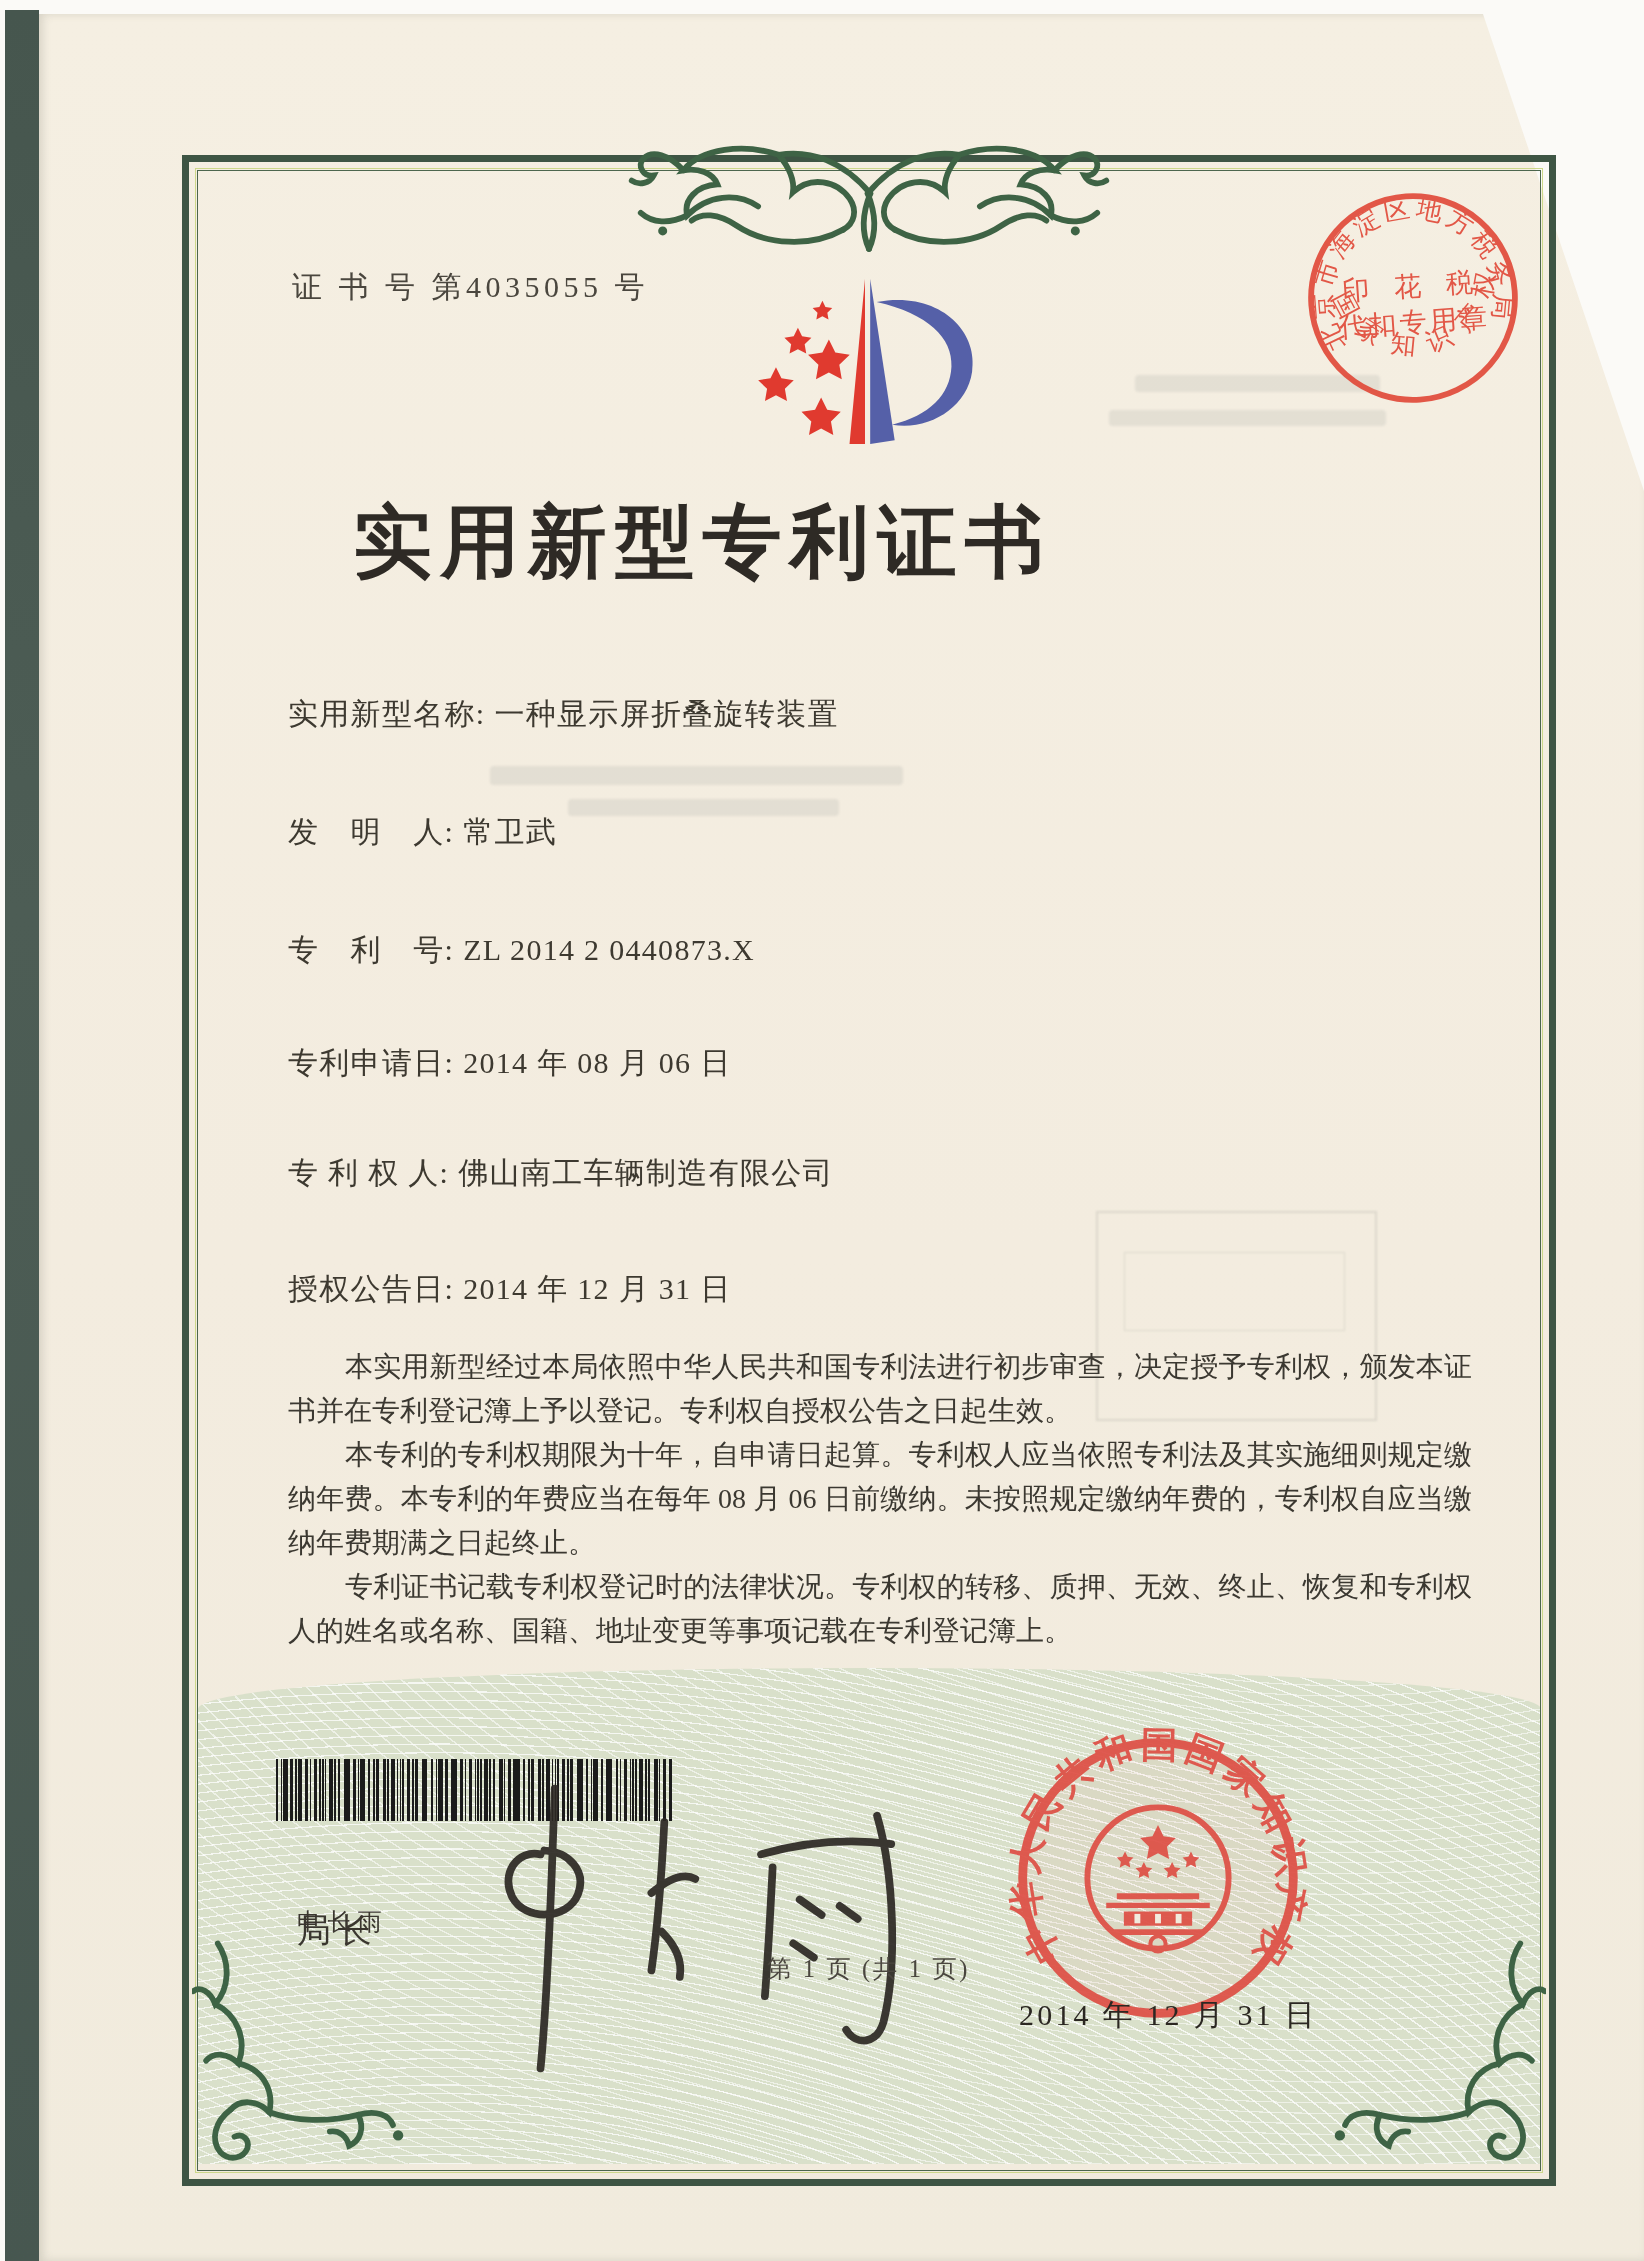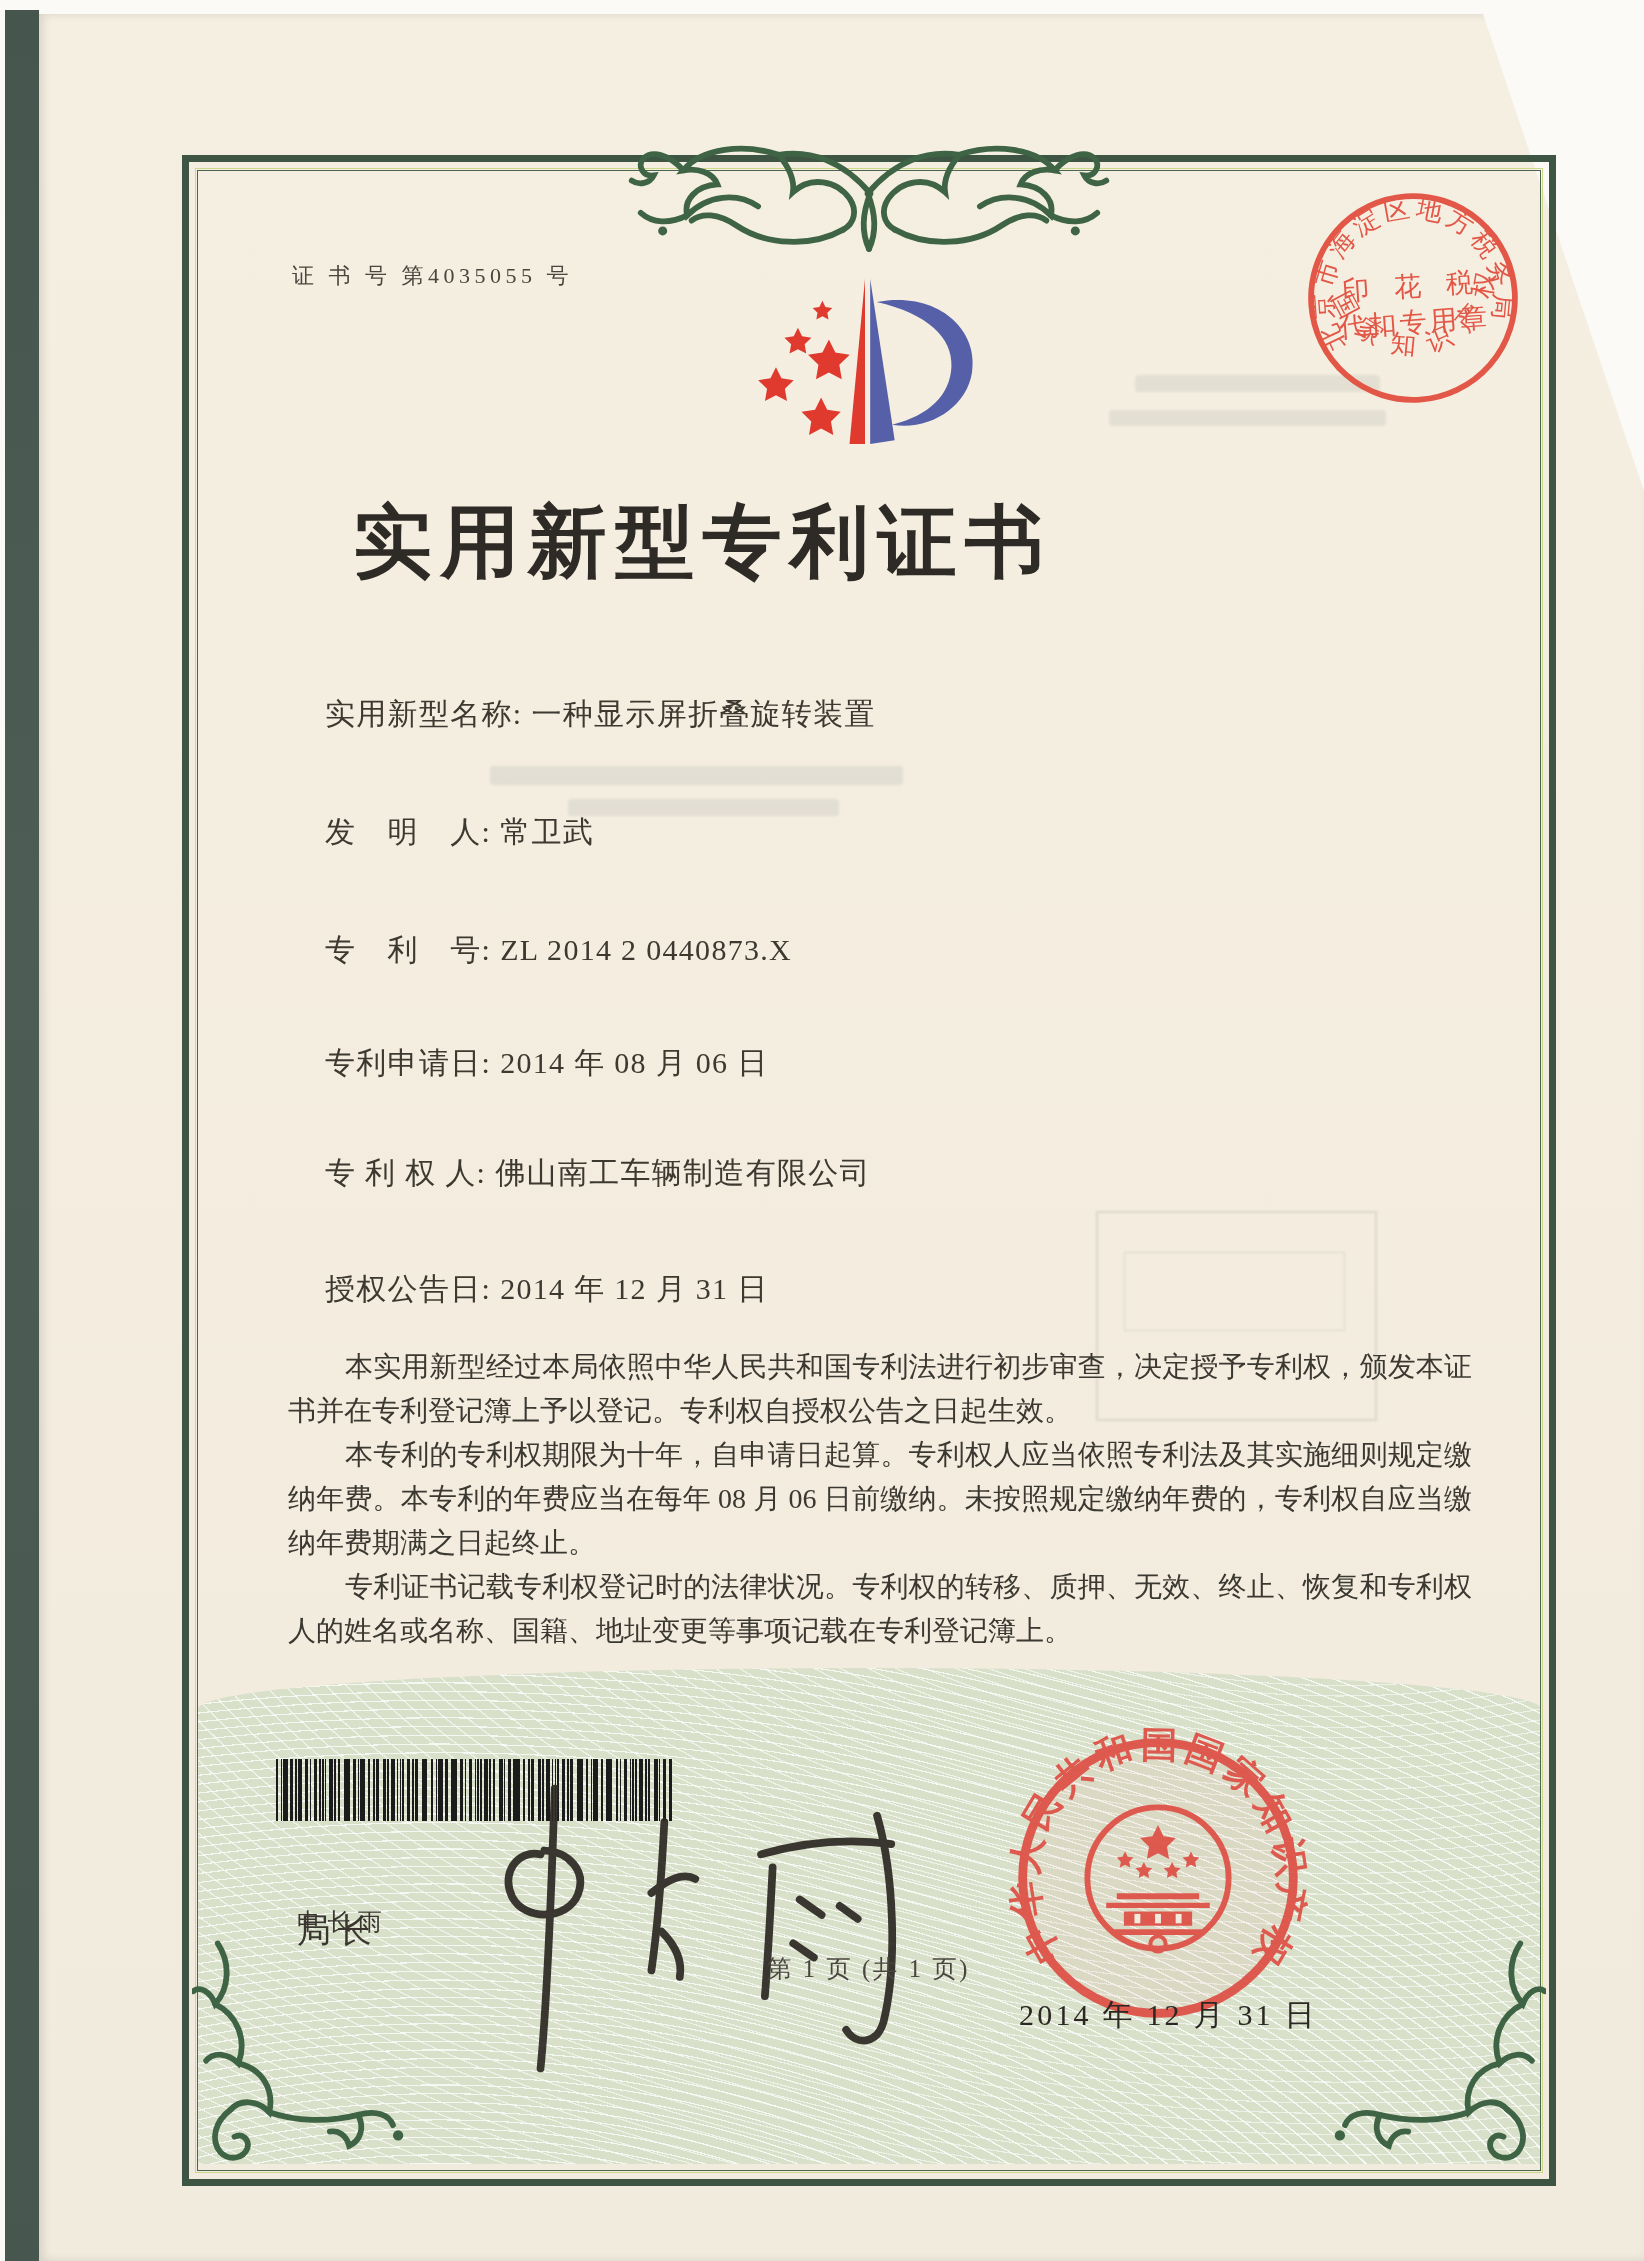--- a/index.html
+++ b/index.html
@@ -27,25 +27,25 @@
       repeating-radial-gradient(774px 451px at 18% 165%, rgba(255,255,255,0) 0 13px, rgba(255,255,255,.75) 13px 15px),
       repeating-radial-gradient(967px 580px at 85% -70%, rgba(255,255,255,0) 0 15.5px, rgba(255,255,255,.55) 15.5px 17.4px),
       #d9e0ca;
     border-radius:55% 55% 0 0 / 45px 45px 0 0;}
   
   .orn{position:absolute;}
   .top-orn{left:585px;top:102px;width:490px;height:155px;}
   .corner-bl{left:153px;top:1923px;width:219px;height:232px;}
   .corner-br{left:1288px;top:1923px;width:219px;height:232px;transform:scaleX(-1);}
   
-  .cert-no{position:absolute;left:253px;top:247px;font-size:22px;letter-spacing:4.5px;color:#4a463e;}
+  .cert-no{position:absolute;left:253px;top:253px;font-size:30px;letter-spacing:4.5px;color:#4a463e;}
   .logo{position:absolute;left:706px;top:257px;width:240px;height:186px;}
   .title{position:absolute;left:314px;top:476px;width:1032px;text-align:left;
     font-size:79px;font-weight:700;letter-spacing:8.4px;color:#2e2a25;}
-  .field{position:absolute;left:249px;font-size:30px;color:#3d3930;letter-spacing:1.3px;white-space:nowrap;margin-left:37px;}
+  .field{position:absolute;left:249px;font-size:30px;color:#3d3930;letter-spacing:1.3px;white-space:nowrap;}
   .field .lab{margin-right:9px;}
   .f0{top:680px}.f1{top:798px}.f2{top:916px}.f3{top:1029px}.f4{top:1139px}.f5{top:1255px}
   .body-text{position:absolute;left:249px;top:1331px;width:1184px;
     font-size:28px;line-height:44px;color:#3b3831;text-align:justify;font-family:Liberation Serif, serif;}
   .body-text p{margin:0;text-indent:57px;}
   
   .barcode{position:absolute;left:237px;top:1745px;width:396px;height:62px;
     background-image:
       repeating-linear-gradient(90deg,#1b1b1b 0 1.9px,transparent 1.9px 4.5px,#1b1b1b 4.5px 5.8px,transparent 5.8px 9.7px),
       repeating-linear-gradient(90deg,#1b1b1b 0 1.3px,transparent 1.3px 7px,#1b1b1b 7px 10.3px,transparent 10.3px 15.5px);}

